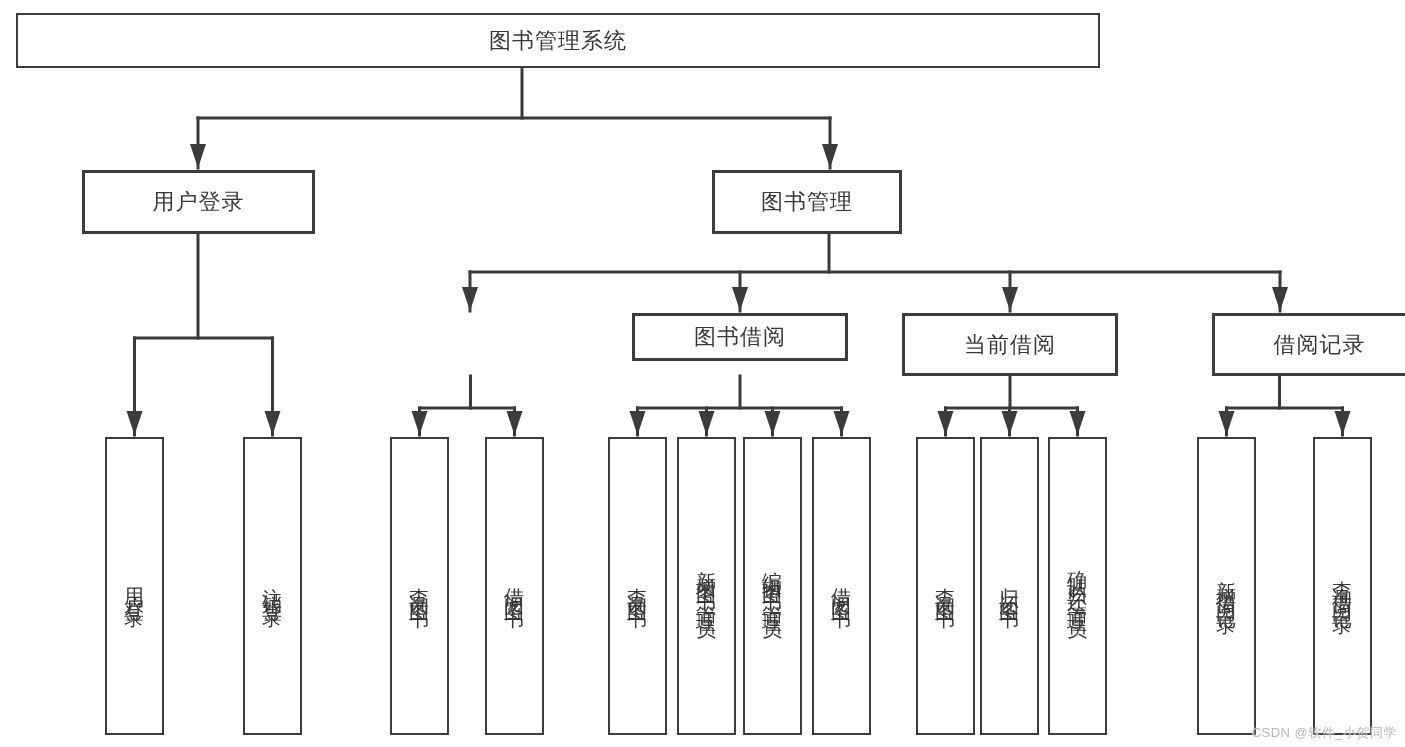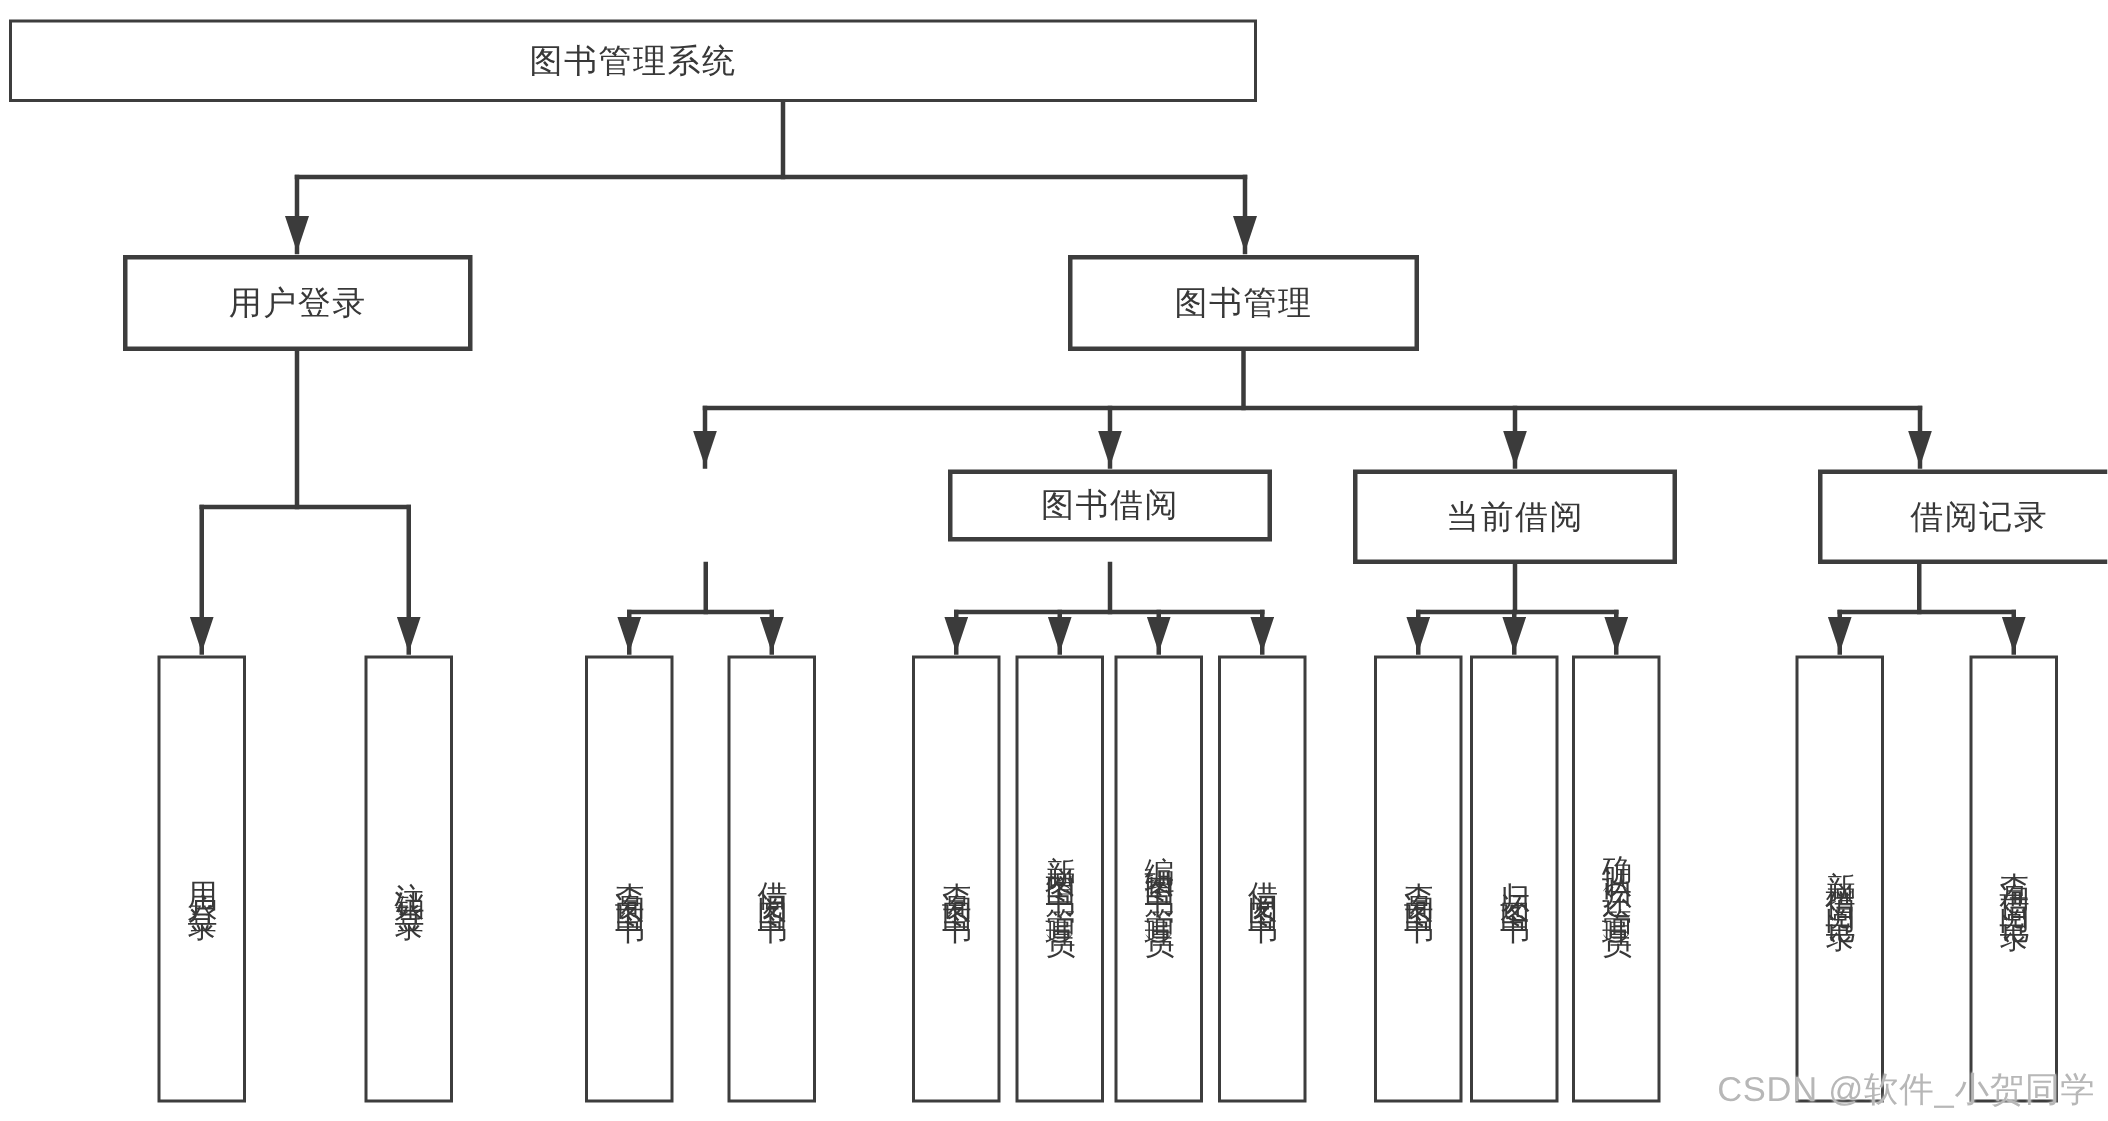--- a/index.html
+++ b/index.html
@@ -15,21 +15,21 @@
   }
   .box-h{font-size:22px;letter-spacing:1px;white-space:nowrap;}
   .box-root{border-width:2.5px;}
   .box-v{width:59px;top:437px;height:298px;border-width:2.5px;}
   .vtext{
     writing-mode:vertical-rl;text-orientation:mixed;
     font-size:20px;letter-spacing:7px;line-height:1;color:#383838;
   }
   .watermark{
     position:absolute;right:8px;bottom:5px;z-index:3;
-    font-size:23px;color:#b7b7b7;letter-spacing:0.5px;white-space:nowrap;
+    font-size:13px;color:#b7b7b7;letter-spacing:0.5px;white-space:nowrap;
     text-shadow:0 0 2px #ffffff;
   }
 </style>
 </head>
 <body>
 
 <div class="canvas">
 
   <svg class="connectors" width="1405" height="747" viewBox="0 0 1405 747">
     <defs>
@@ -74,28 +74,28 @@
       <line x1="1009.5" y1="408" x2="1009.5" y2="435" marker-end="url(#arw)"></line>
       <line x1="1077.5" y1="408" x2="1077.5" y2="435" marker-end="url(#arw)"></line>
 
       <path d="M1279.5,376 V408"></path>
       <path d="M1226.5,408 H1342.5"></path>
       <line x1="1226.5" y1="408" x2="1226.5" y2="435" marker-end="url(#arw)"></line>
       <line x1="1342.5" y1="408" x2="1342.5" y2="435" marker-end="url(#arw)"></line>
     </g>
   </svg>
 
-  <div class="box box-h box-root" style="left:6px;top:13px;width:832px;height:55px;">
+  <div class="box box-h box-root" style="left:16px;top:13px;width:1084px;height:55px;">
     <span>图书管理系统</span>
   </div>
 
   <div class="box box-h" style="left:82px;top:170px;width:233px;height:64px;">
     <span>用户登录</span>
   </div>
-  <div class="box box-h" style="left:712px;top:170px;width:234px;height:64px;">
+  <div class="box box-h" style="left:712px;top:170px;width:190px;height:64px;">
     <span>图书管理</span>
   </div>
 
   <div class="box box-h" style="left:632px;top:313px;width:216px;height:48px;">
     <span>图书借阅</span>
   </div>
   <div class="box box-h" style="left:902px;top:313px;width:216px;height:63px;align-items:center;">
     <span>当前借阅</span>
   </div>
   <div class="box box-h" style="left:1172px;top:313px;width:215px;height:63px;margin-left:40px;">

